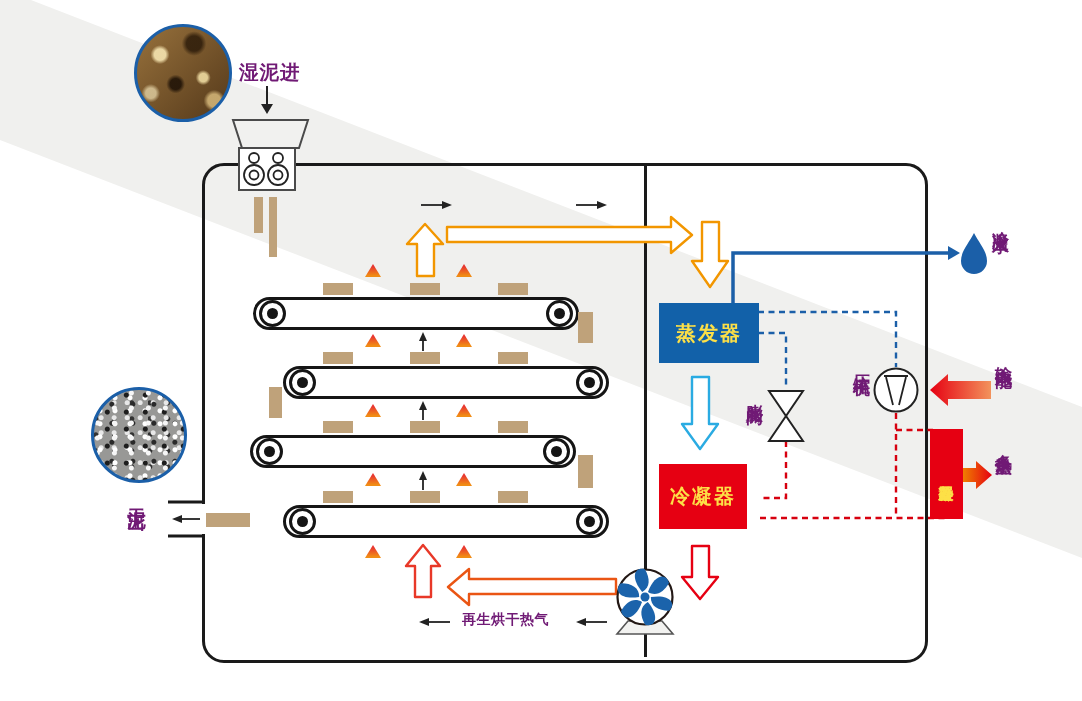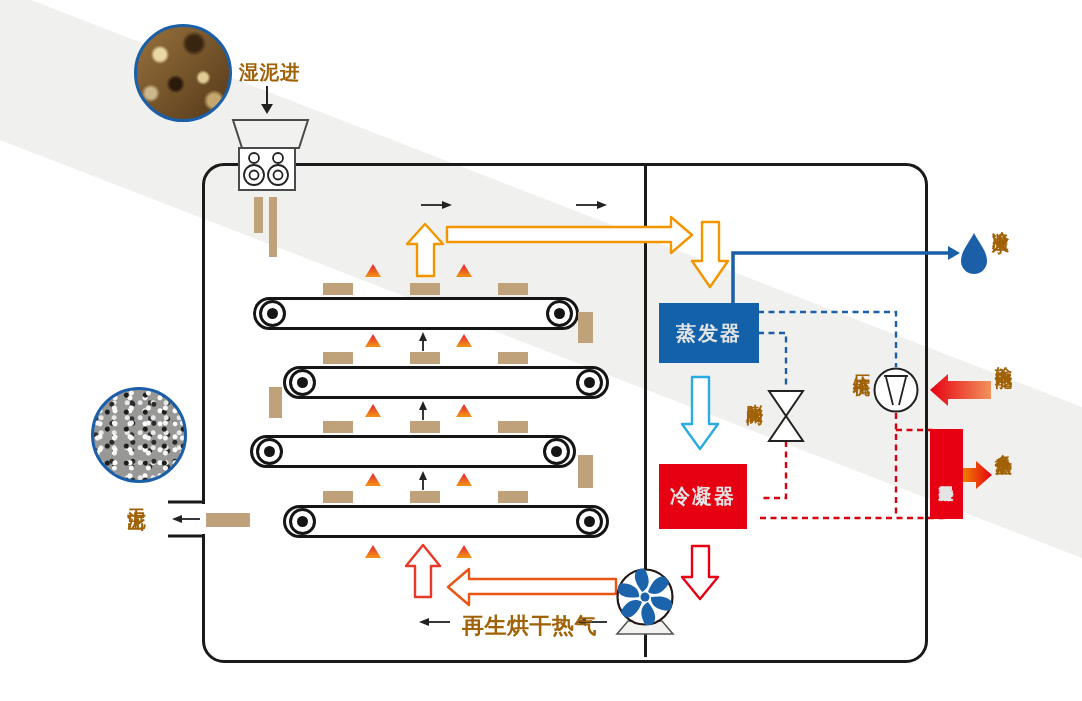--- a/index.html
+++ b/index.html
@@ -41,25 +41,25 @@
     background-color:#989896;
     background-image:
       radial-gradient(circle at 20% 20%, #f6f6f6 0 2px, transparent 3px),
       radial-gradient(circle at 70% 30%, #1d1d1d 0 2px, transparent 3px),
       radial-gradient(circle at 40% 60%, #ffffff 0 2px, transparent 3px),
       radial-gradient(circle at 85% 75%, #2a2a2a 0 2px, transparent 3px),
       radial-gradient(circle at 55% 85%, #e8e8e8 0 2px, transparent 3px),
       radial-gradient(circle at 10% 80%, #333333 0 2px, transparent 3px);
     background-size:17px 15px,19px 17px,15px 13px,21px 19px,13px 15px,18px 16px;}
   
-  .lbl{position:absolute;font-weight:bold;color:#a16207;z-index:7;white-space:nowrap;}
+  .lbl{position:absolute;font-weight:bold;color:#701a75;z-index:7;white-space:nowrap;}
   .vtext{writing-mode:vertical-rl;text-orientation:upright;letter-spacing:2px;}
   
   .comp{position:absolute;display:flex;align-items:center;justify-content:center;
-        color:#e5e5e5;font-weight:bold;z-index:6;}
+        color:#fde047;font-weight:bold;z-index:6;}
   #evaporator-box{left:659px;top:303px;width:100px;height:60px;background:var(--evaporator-blue);font-size:20px;letter-spacing:2px;}
   #condenser-box{left:659px;top:464px;width:88px;height:65px;background:var(--condenser-red);font-size:20px;letter-spacing:2px;}
   #ext-condenser-box{left:930px;top:429px;width:33px;height:90px;background:var(--condenser-red);font-size:15px;}
   #ext-condenser-box .vtext{letter-spacing:0px;line-height:1;}
   
   #overlay{left:0;top:0;z-index:5;pointer-events:none;}
   .oarr{fill:#fff;stroke-width:2.4;stroke-linejoin:round;}
   .oarr.orange{stroke:var(--accent-orange);}
   .oarr.hotred{stroke:var(--hot-red);}
   .oarr.red{stroke:var(--condenser-red);}
@@ -268,20 +268,20 @@
   </div>
   <div id="condenser-box" class="comp">
     <span>冷凝器</span>
   </div>
   <div id="ext-condenser-box" class="comp">
     <span class="vtext">外置冷凝器</span>
   </div>
 
   <div class="lbl" style="left:239px;top:59px;font-size:19.5px;letter-spacing:1px;">湿泥进</div>
   <div class="lbl vtext" style="left:124px;top:494px;font-size:18.5px;height:70px;">干泥出</div>
-  <div class="lbl" style="left:462px;top:611px;font-size:22px;letter-spacing:.5px;">再生烘干热气</div>
+  <div class="lbl" style="left:462px;top:611px;font-size:14px;letter-spacing:.5px;">再生烘干热气</div>
   <div class="lbl vtext" style="left:989px;top:217px;font-size:17px;height:80px;">冷凝出水</div>
   <div class="lbl vtext" style="left:992px;top:352px;font-size:17px;height:80px;">输入电能</div>
   <div class="lbl vtext" style="left:992px;top:440px;font-size:17px;height:80px;">多余热量</div>
   <div class="lbl vtext" style="left:743px;top:390px;font-size:17px;height:62px;">膨胀阀</div>
   <div class="lbl vtext" style="left:850px;top:361px;font-size:17px;height:62px;">压缩机</div>
 
 </div>
 
 </body></html>

